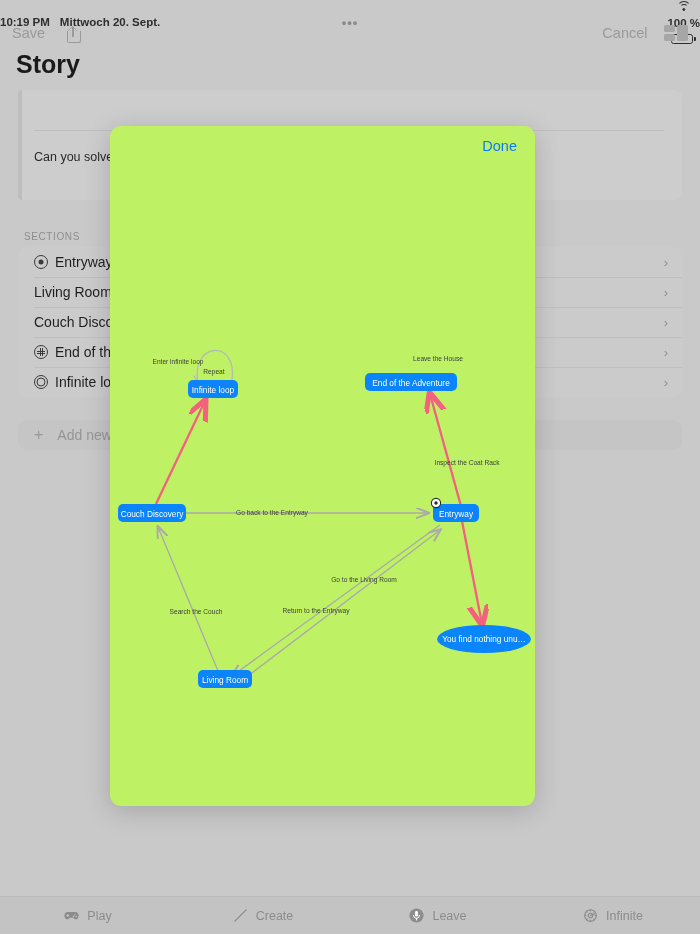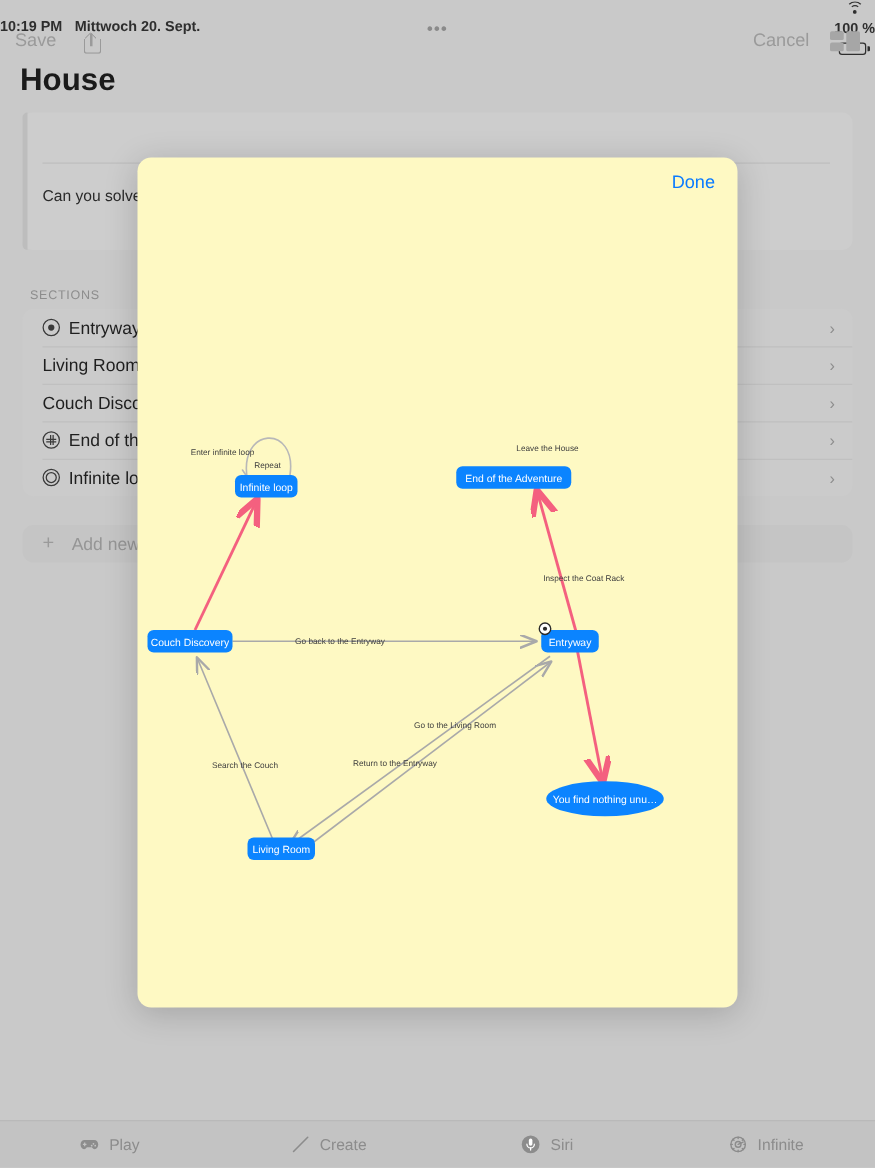--- a/index.html
+++ b/index.html
@@ -123,22 +123,22 @@
 
   .addnew {
     position:absolute; left:18px; top:420px; width:664px; height:30px;
     background:#c5c5c5; border-radius:9px; display:flex; align-items:center;
     padding-left:16px; gap:14px; font-size:14px; color:#959595;
   }
   .plus { font-size:16px; color:#9a9a9a; }
 
   
   .modal {
-    position:absolute; left:110px; top:126px; width:480px; height:680px;
-    background:#fef9c3; border-radius:11px;
+    position:absolute; left:110px; top:126px; width:425px; height:680px;
+    background:#bef264; border-radius:11px;
     box-shadow:0 5px 26px rgba(0,0,0,.18);
     overflow:hidden;
   }
   .modal-done {
     position:absolute; right:18px; top:12px;
     font-size:14.5px; color:#0a7bff;
   }
   .graph { position:absolute; left:0; top:0; width:480px; height:680px; }
 
   
@@ -191,21 +191,21 @@
       <span class="multitask">
         <span class="mt-a">
             <span></span>
             <span></span>
           </span>
           <span class="mt-b"></span>
       </span>
     </div>
   </div>
 
-  <div class="page-title">House</div>
+  <div class="page-title">Story</div>
 
   <div class="card">
     <div class="card-accent"></div>
     <div class="card-rule"></div>
     <div class="card-sub">Can you solve t</div>
   </div>
 
   <div class="sections-label">SECTIONS</div>
 
   <div class="sections-list">
@@ -344,21 +344,21 @@
     </div>
     <div class="tab">
       <span class="t-ico">
         <svg viewBox="0 0 24 24" width="17" height="17">
           <circle cx="12" cy="12" r="10" fill="#8c8c8c"></circle>
           <rect x="10" y="5.5" width="4" height="8" rx="2" fill="#ffffff"></rect>
           <path d="M7.8 11.8a4.2 4.2 0 008.4 0" fill="none" stroke="#ffffff" stroke-width="1.4" stroke-linecap="round"></path>
           <path d="M12 16v2.4" stroke="#ffffff" stroke-width="1.4" stroke-linecap="round"></path>
         </svg>
       </span>
-      <span>Siri</span>
+      <span>Leave</span>
     </div>
     <div class="tab">
       <span class="t-ico">
         <svg viewBox="0 0 24 24" width="17" height="17" fill="none" stroke="#8c8c8c" stroke-width="1.6">
           <circle cx="12" cy="12" r="8.2"></circle>
           <circle cx="12" cy="12" r="3.2"></circle>
           <path d="M12 3.8v1.6M12 18.6v1.6M3.8 12h1.6M18.6 12h1.6M6.2 6.2l1.1 1.1M16.7 16.7l1.1 1.1M17.8 6.2l-1.1 1.1M7.3 16.7l-1.1 1.1" stroke-linecap="round"></path>
           <path d="M12 12 L17.6 9.4" stroke-linecap="round"></path>
         </svg>
       </span>

